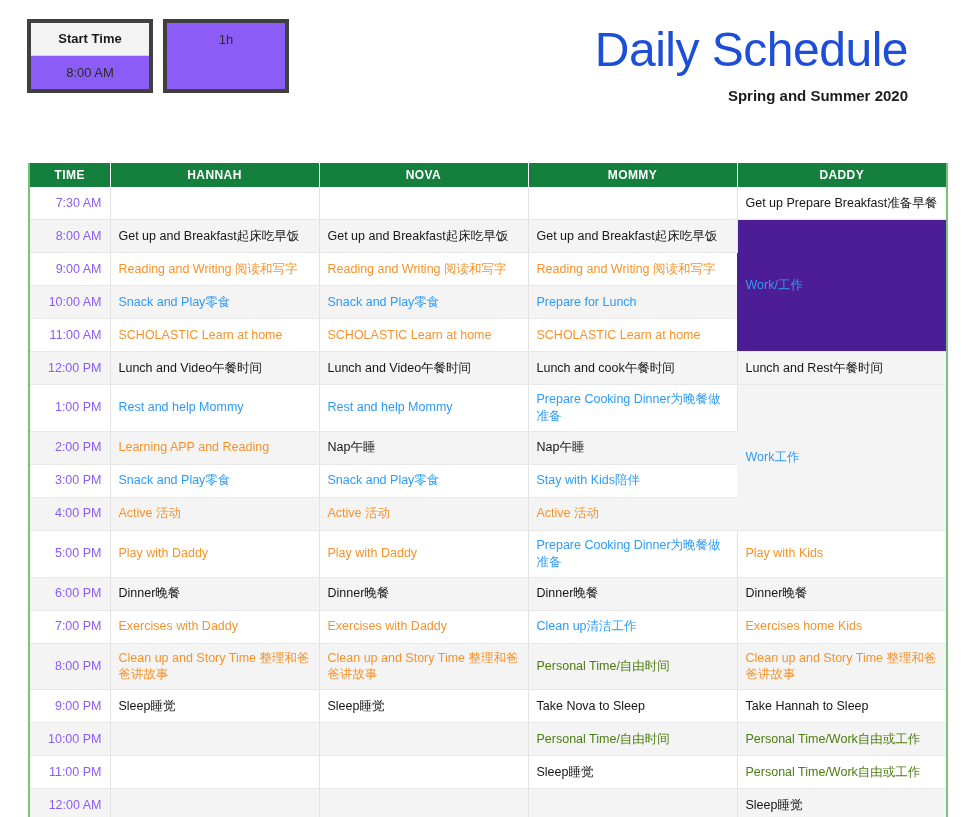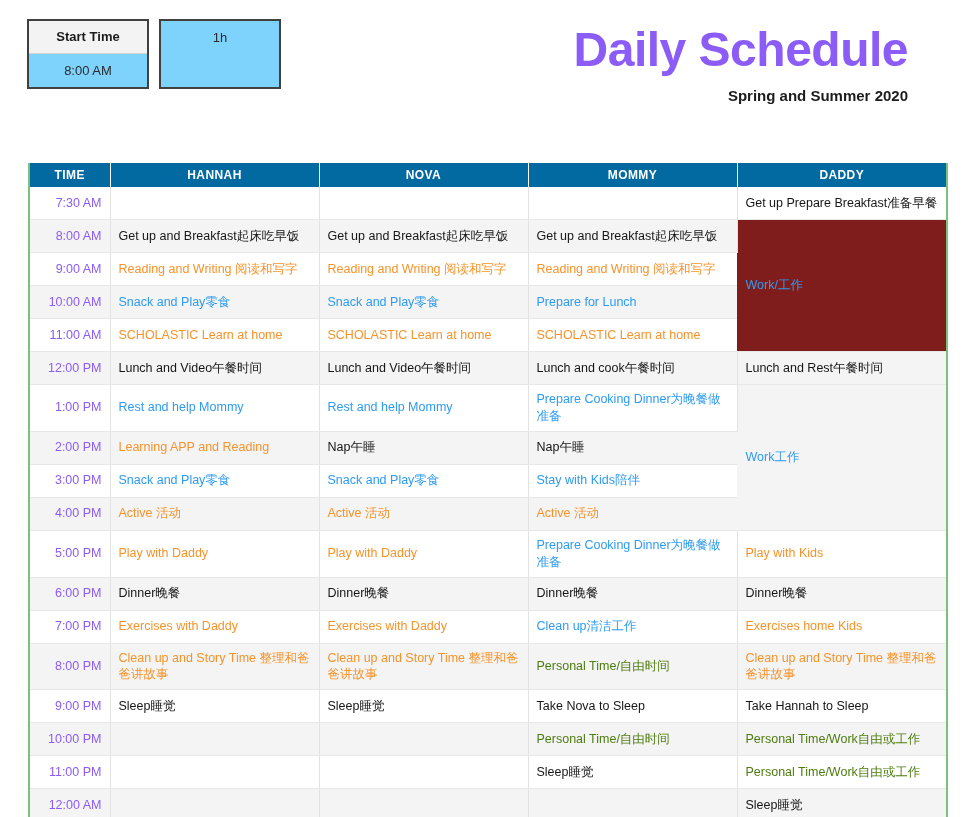--- a/index.html
+++ b/index.html
@@ -25,23 +25,23 @@
     height: 150px;
   }
   .settings-wrap {
     position: absolute;
     left: 27px;
     top: 19px;
     display: flex;
     gap: 10px;
   }
   .setting-box {
-    border: 2px solid #404040;
+    border: 4px solid #404040;
     width: 118px;
-    background: #7dd3fc;
+    background: #8b5cf6;
   }
   .setting-head {
     background: #f3f3f3;
     border-bottom: 1px solid #d4d4d4;
     height: 32px;
     line-height: 32px;
     text-align: center;
     font-size: 13px;
     font-weight: bold;
     color: #1b1b1b;
@@ -56,22 +56,22 @@
 
   
   .title-block {
     position: absolute;
     right: 62px;
     top: 25px;
     text-align: right;
   }
   .main-title {
     font-size: 48px;
-    font-weight: bold;
-    color: #8b5cf6;
+    font-weight: normal;
+    color: #1d4ed8;
     letter-spacing: -0.5px;
     line-height: 1.05;
     margin: 0;
     white-space: nowrap;
   }
   .sub-title {
     margin-top: 12px;
     font-size: 15px;
     font-weight: bold;
     color: #1c1c1c;
@@ -92,21 +92,21 @@
   table.schedule {
     border-collapse: collapse;
     table-layout: fixed;
     width: 916px;
     font-size: 12.5px;
   }
   table.schedule col.c-time  { width: 80px; }
   table.schedule col.c-col   { width: 209px; }
 
   table.schedule thead th {
-    background: #0369a1;
+    background: #15803d;
     color: #ffffff;
     font-size: 12px;
     font-weight: bold;
     letter-spacing: 0.4px;
     height: 24px;
     text-align: center;
     border-right: 1px solid #ffffff;
     padding: 0;
   }
   table.schedule thead th:last-child { border-right: none; }
@@ -187,21 +187,21 @@
           <td class="t-black"></td>
           <td class="t-black"></td>
           <td class="t-black"></td>
           <td class="t-black">Get up Prepare Breakfast准备早餐</td>
         </tr>
         <tr class="alt">
           <td class="time-cell">8:00 AM</td>
           <td class="t-black">Get up and Breakfast起床吃早饭</td>
           <td class="t-black">Get up and Breakfast起床吃早饭</td>
           <td class="t-black">Get up and Breakfast起床吃早饭</td>
-          <td rowspan="4" class="merged-cell t-blue" style="background: #7f1d1d;">Work/工作</td>
+          <td rowspan="4" class="merged-cell t-blue" style="background: #4c1d95;">Work/工作</td>
         </tr>
         <tr>
           <td class="time-cell">9:00 AM</td>
           <td class="t-orange">Reading and Writing 阅读和写字</td>
           <td class="t-orange">Reading and Writing 阅读和写字</td>
           <td class="t-orange">Reading and Writing 阅读和写字</td>
         </tr>
         <tr class="alt">
           <td class="time-cell">10:00 AM</td>
           <td class="t-blue">Snack and Play零食</td>

